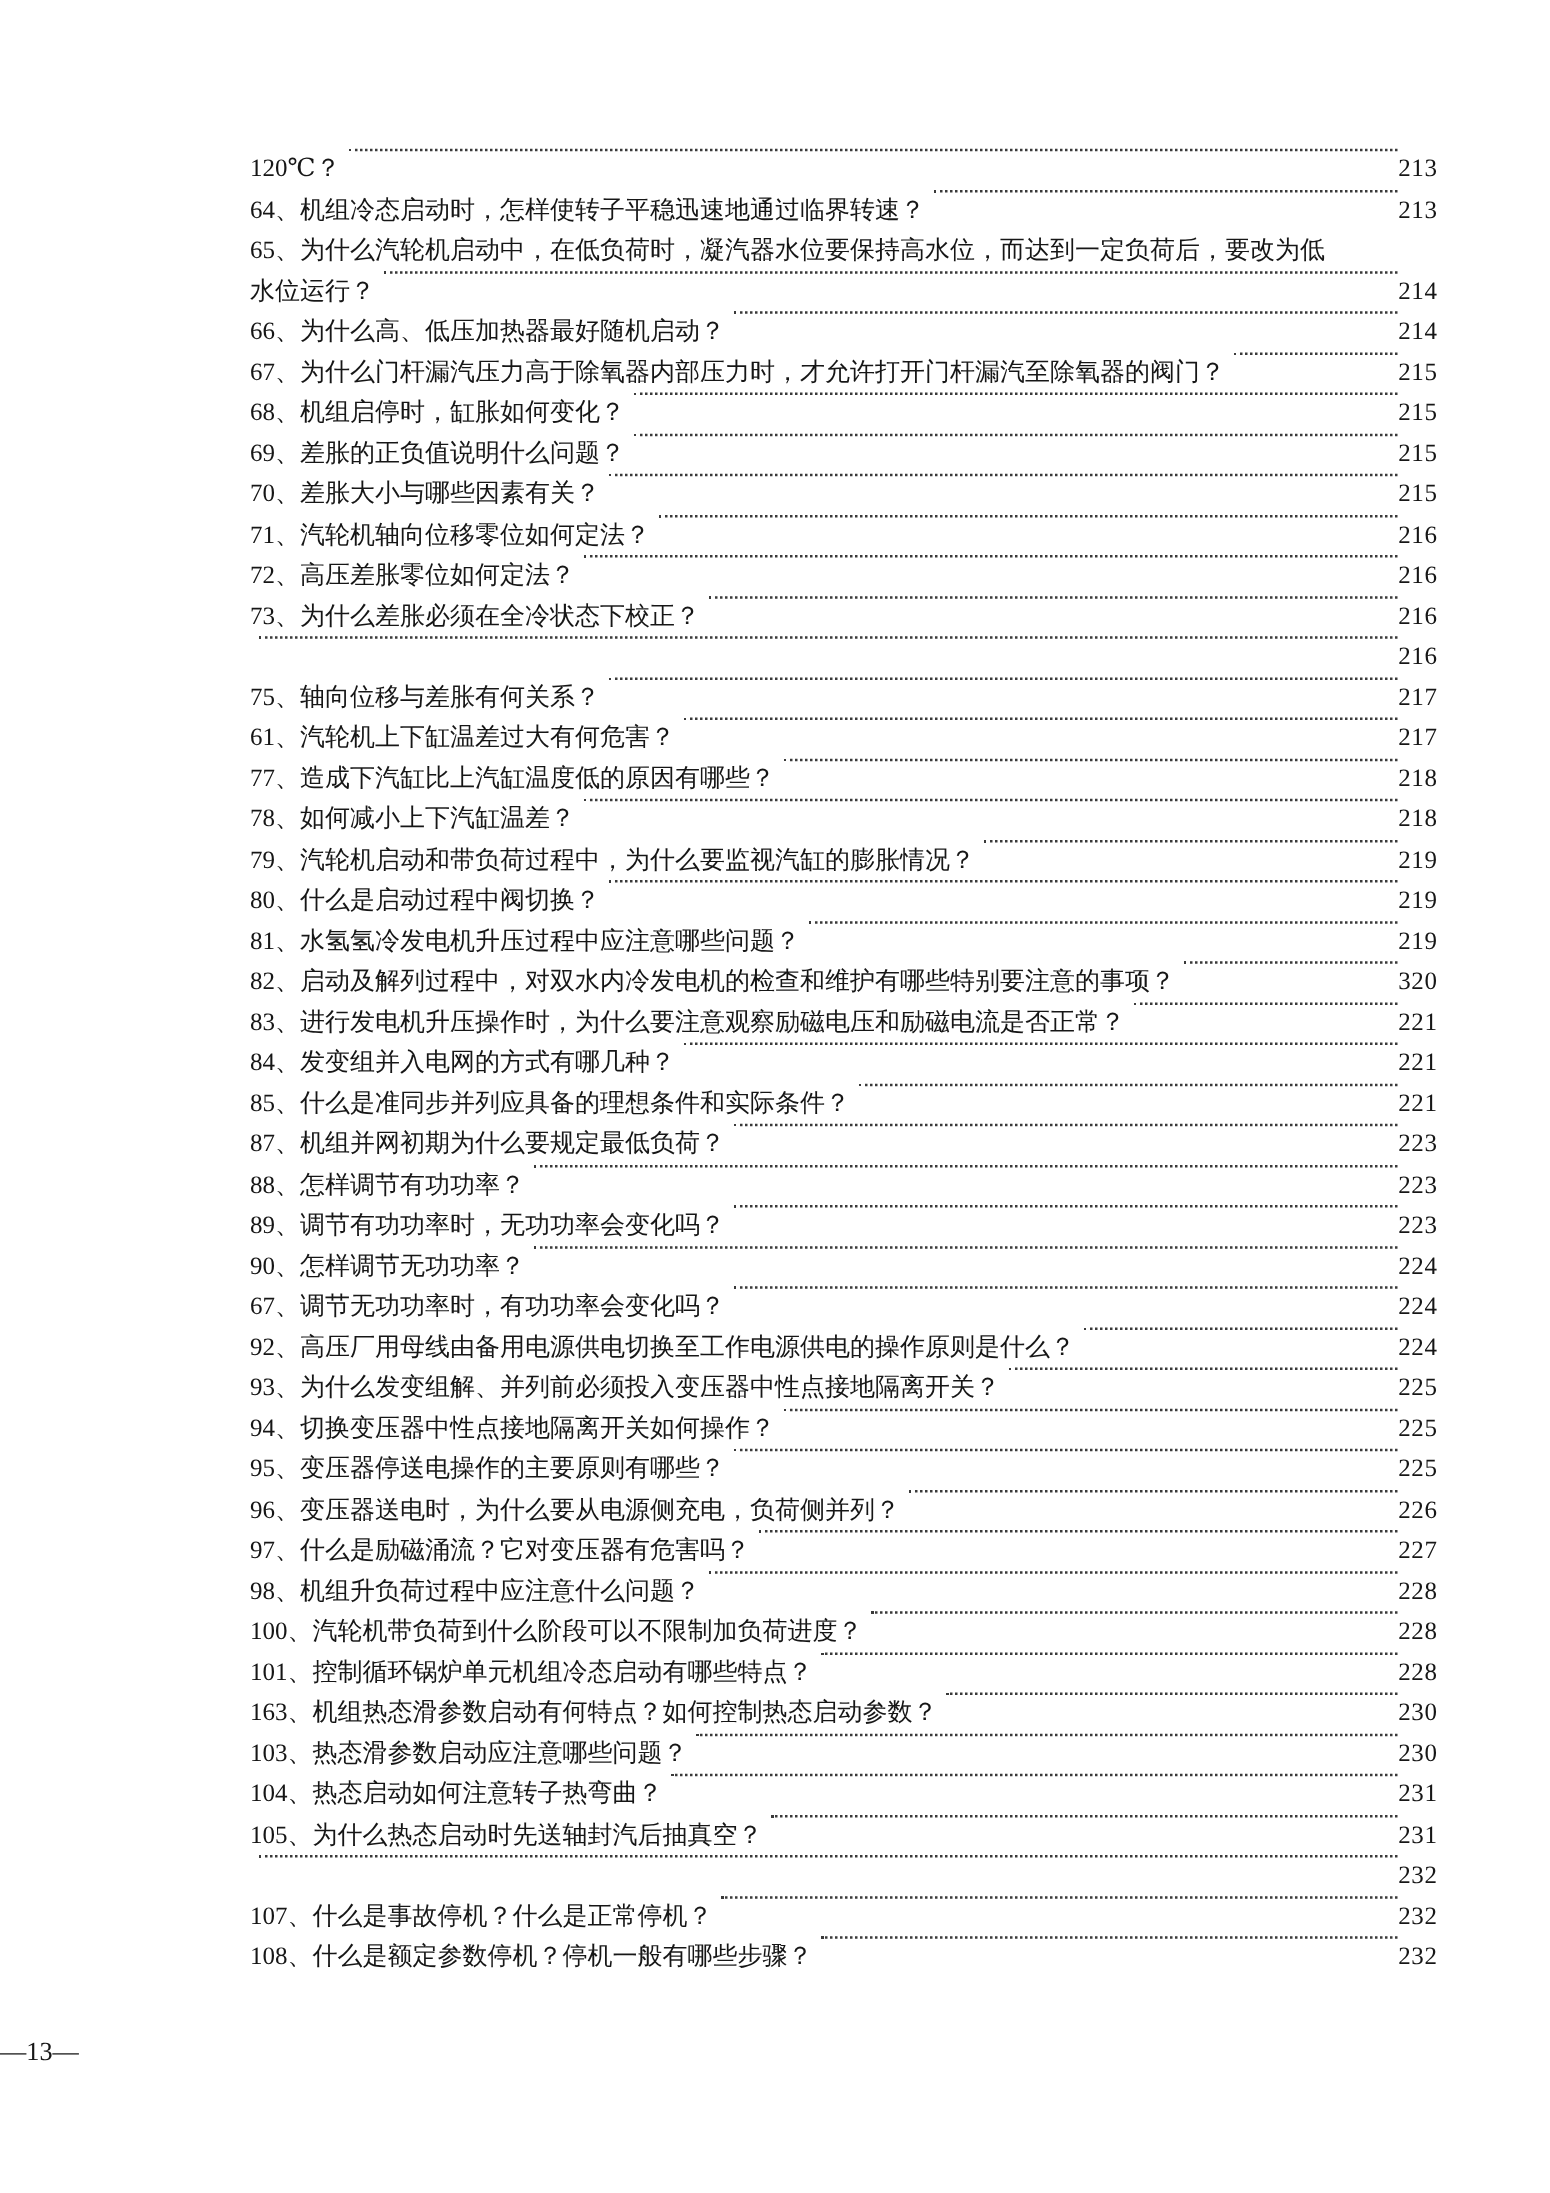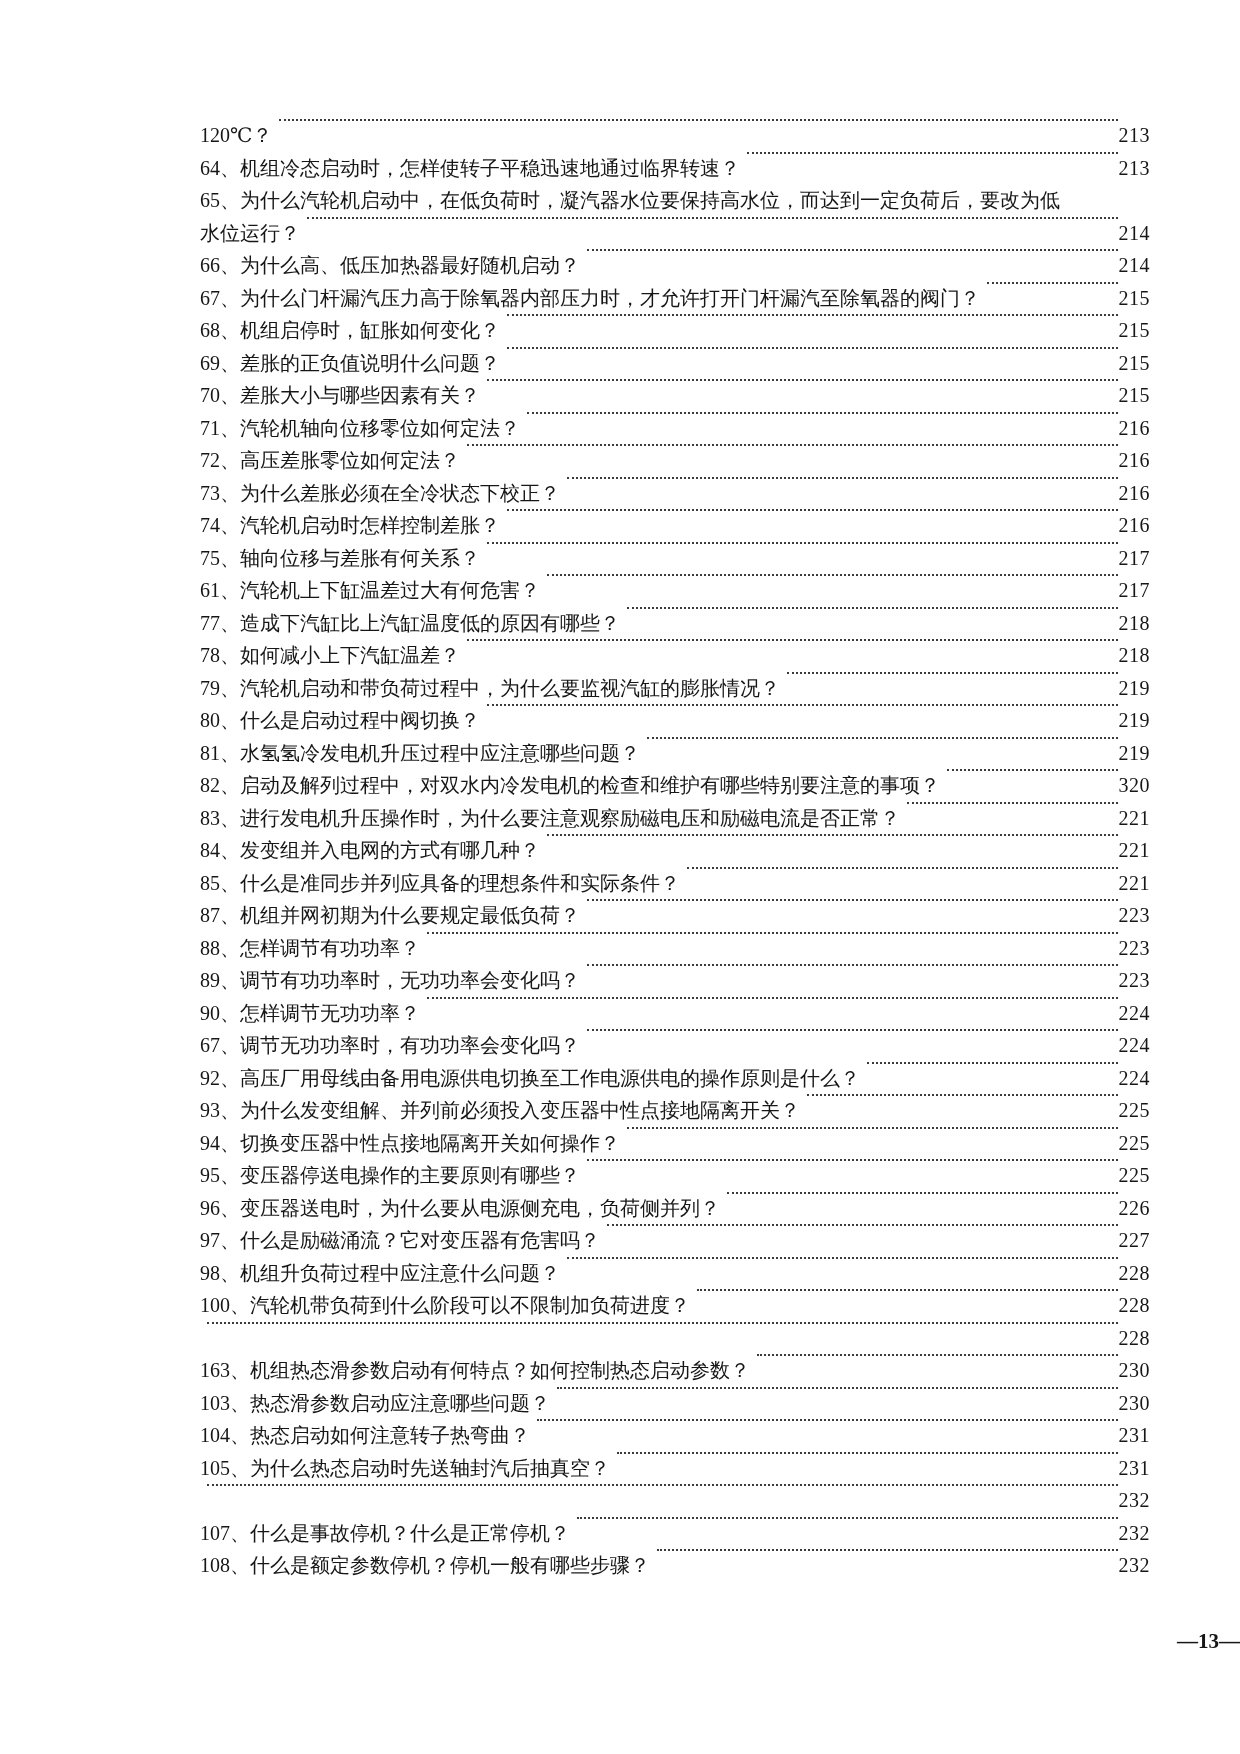--- a/index.html
+++ b/index.html
@@ -46,25 +46,24 @@
   }
   .pg {
     flex: 0 0 auto;
     letter-spacing: 0.5px;
   }
   .footer {
     position: absolute;
     left: 0;
     top: 1628px;
     width: 100%;
-    text-align: right;
+    text-align: left;
     font-size: 21px;
     line-height: 26px;
     color: #161616;
-    font-weight: bold;
   }
 </style>
 </head>
 <body>
 
 <div class="page">
 
   <div class="toc" id="toc">
       <div class="row">
     <span class="txt">120℃？</span>
@@ -119,21 +118,20 @@
     <span class="txt">72、高压差胀零位如何定法？</span>
     <span class="dots"></span>
     <span class="pg">216</span>
   </div>
       <div class="row">
     <span class="txt">73、为什么差胀必须在全冷状态下校正？</span>
     <span class="dots"></span>
     <span class="pg">216</span>
   </div>
       <div class="row">
-    <span class="txt">74、汽轮机启动时怎样控制差胀？</span>
     <span class="dots"></span>
     <span class="pg">216</span>
   </div>
       <div class="row">
     <span class="txt">75、轴向位移与差胀有何关系？</span>
     <span class="dots"></span>
     <span class="pg">217</span>
   </div>
       <div class="row">
     <span class="txt">61、汽轮机上下缸温差过大有何危害？</span>
@@ -244,20 +242,21 @@
     <span class="txt">98、机组升负荷过程中应注意什么问题？</span>
     <span class="dots"></span>
     <span class="pg">228</span>
   </div>
       <div class="row">
     <span class="txt">100、汽轮机带负荷到什么阶段可以不限制加负荷进度？</span>
     <span class="dots"></span>
     <span class="pg">228</span>
   </div>
       <div class="row">
+    <span class="txt">101、控制循环锅炉单元机组冷态启动有哪些特点？</span>
     <span class="dots"></span>
     <span class="pg">228</span>
   </div>
       <div class="row">
     <span class="txt">163、机组热态滑参数启动有何特点？如何控制热态启动参数？</span>
     <span class="dots"></span>
     <span class="pg">230</span>
   </div>
       <div class="row">
     <span class="txt">103、热态滑参数启动应注意哪些问题？</span>

